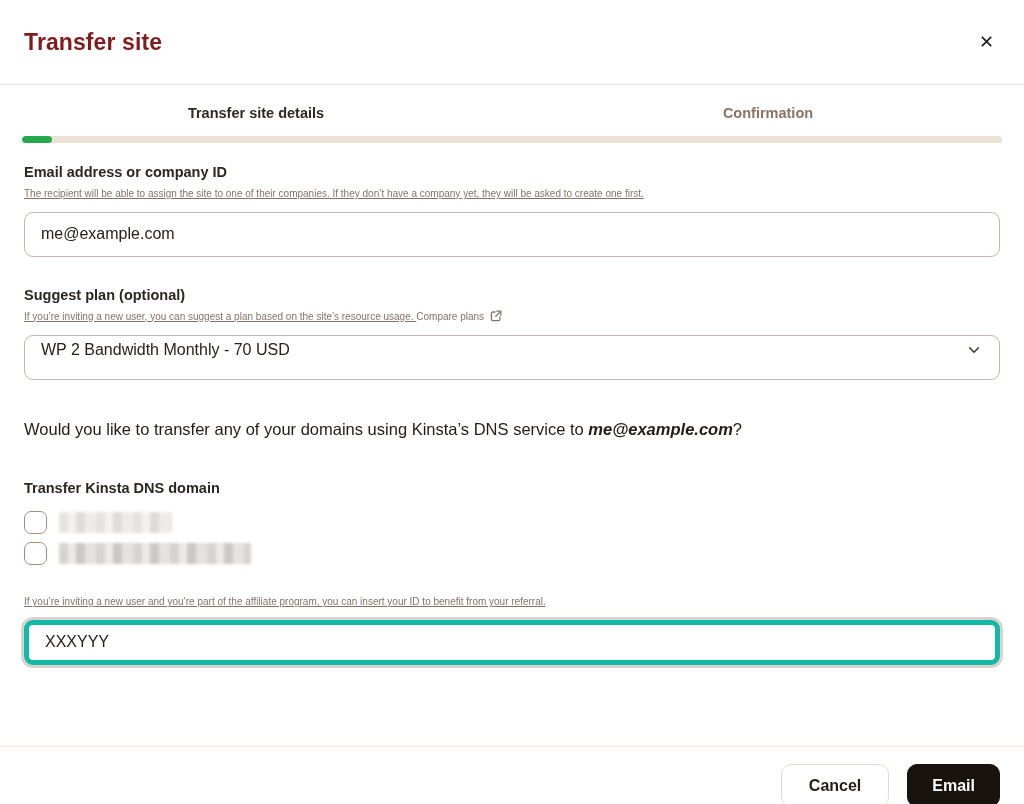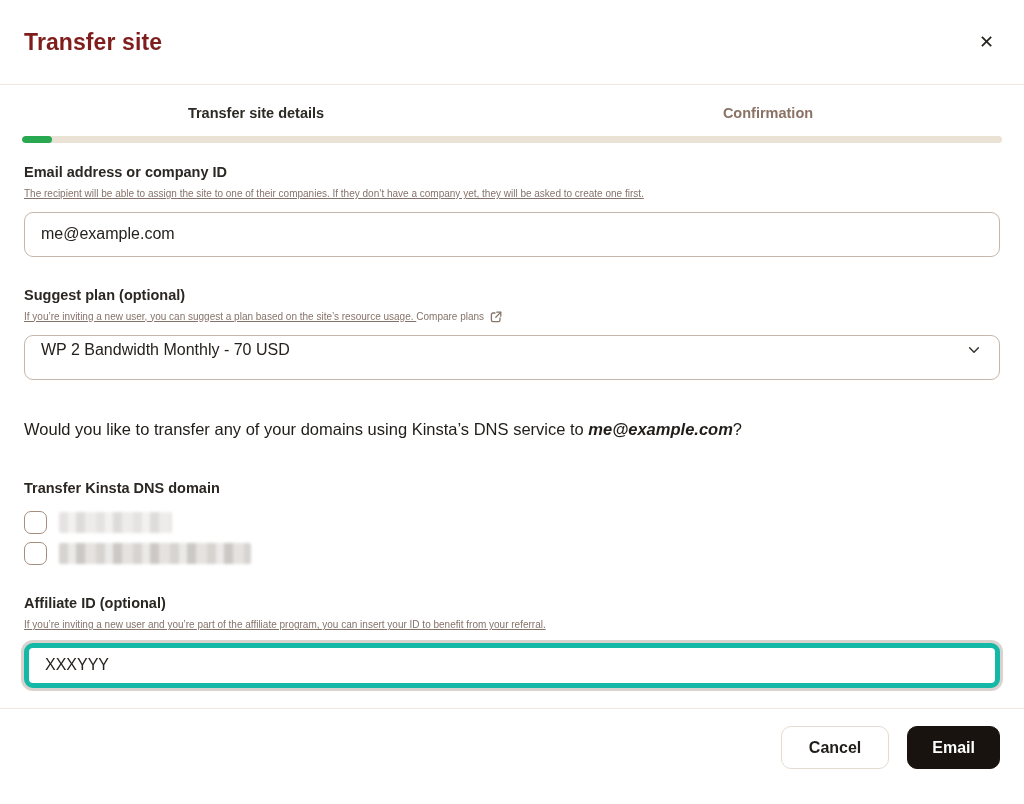--- a/index.html
+++ b/index.html
@@ -38,21 +38,21 @@
     margin: 15px 22px 0; height: 7px; border-radius: 4px;
     background: #ebe2d6; overflow: hidden; flex: 0 0 auto;
   }
   .progress-fill { height: 100%; background: #29a852; border-radius: 4px; }
   
   .modal-body { flex: 1 1 auto; padding: 21px 24px 0; }
   .field-label { font-size: 14.5px; font-weight: 700; color: #2b2723; }
   .field-desc { font-size: 10px; color: #85736a; margin-top: 7px; line-height: 1.35; text-decoration: underline; }
   .field-desc a {
     color: #85736a; text-decoration: none; cursor: pointer;
-    display: inline-flex; align-items: flex-end; gap: 4px;
+    display: inline-flex; align-items: flex-start; gap: 4px;
   }
   .ext-icon { width: 12px; height: 12px; display: inline-block; margin-left: 2px; }
   .text-input {
     display: block; width: 100%; height: 45px; margin-top: 11px;
     border: 1px solid #c7b6ab; border-radius: 9px;
     padding: 0 16px; font-size: 16px; color: #26221e;
     font-family: "Liberation Sans", "DejaVu Sans", sans-serif;
     background: #fff; outline: none;
   }
   .text-input.focused {
@@ -81,21 +81,21 @@
     height: 21px; margin-left: 12px; border-radius: 2px;
     background-image:
       repeating-linear-gradient(90deg, #d6d3d0 0 9px, #eceae8 9px 17px, #cbc8c5 17px 26px, #e5e2df 26px 37px),
       repeating-linear-gradient(0deg, rgba(255,255,255,.55) 0 5px, rgba(170,165,160,.35) 5px 11px);
     filter: blur(1.4px);
   }
   .redacted.light { opacity: .62; }
   
   .modal-footer {
     flex: 0 0 auto; border-top: 1px solid #f0e8df;
-    padding: 17px 24px 0; height: 96px;
+    padding: 17px 24px 0; height: 58px;
     display: flex; justify-content: flex-end; align-items: flex-start; gap: 18px;
   }
   .btn {
     height: 43px; border-radius: 10px; font-size: 16px; font-weight: 600;
     font-family: "Liberation Sans", "DejaVu Sans", sans-serif; cursor: pointer;
   }
   .btn-cancel { background: #fff; border: 1px solid #e6dbd0; color: #211d19; padding: 0 27px; }
   .btn-next { background: #18130f; border: 1px solid #18130f; color: #fff; padding: 0 24px; }
 </style>
 </head>
@@ -152,21 +152,20 @@
           <span class="redacted light" style="width: 113px"></span>
         </div>
         <div class="dns-row">
           <span class="checkbox"></span>
           <span class="redacted" style="width: 192px"></span>
         </div>
       </div>
     </div>
 
     <div class="section">
-      <div class="field-label">Affiliate ID (optional)</div>
       <div class="field-desc">If you’re inviting a new user and you’re part of the affiliate program, you can insert your ID to benefit from your referral.</div>
       <input class="text-input focused" type="text" value="XXXYYY" style="">
     </div>
 
   </div>
 
   <div class="modal-footer">
     <button class="btn btn-cancel">Cancel</button>
     <button class="btn btn-next">Email</button>
   </div>

